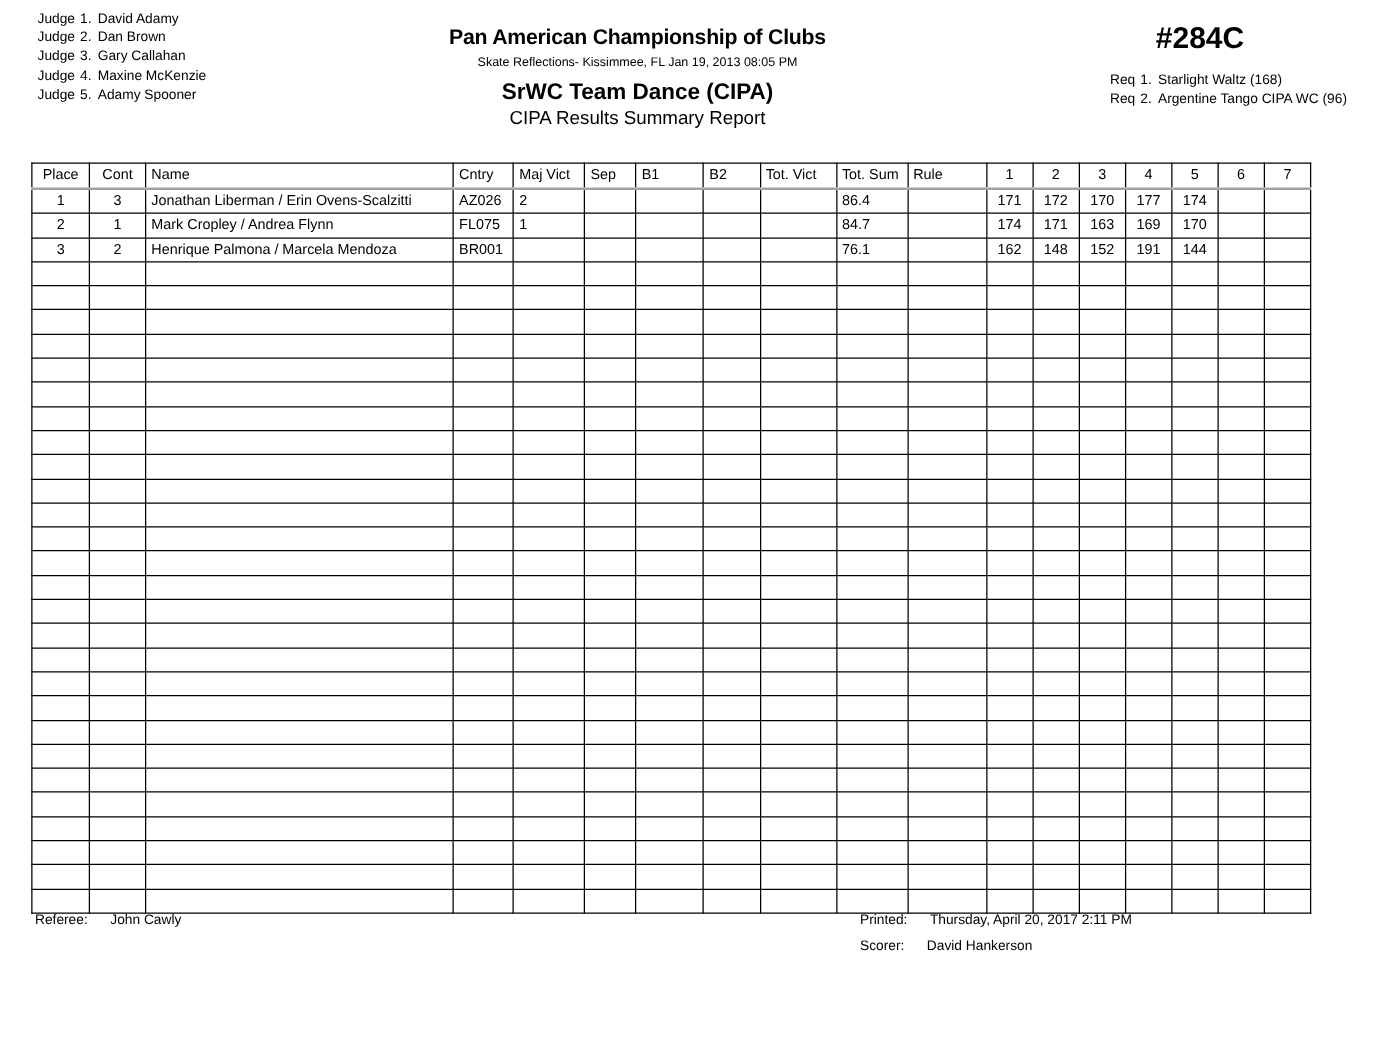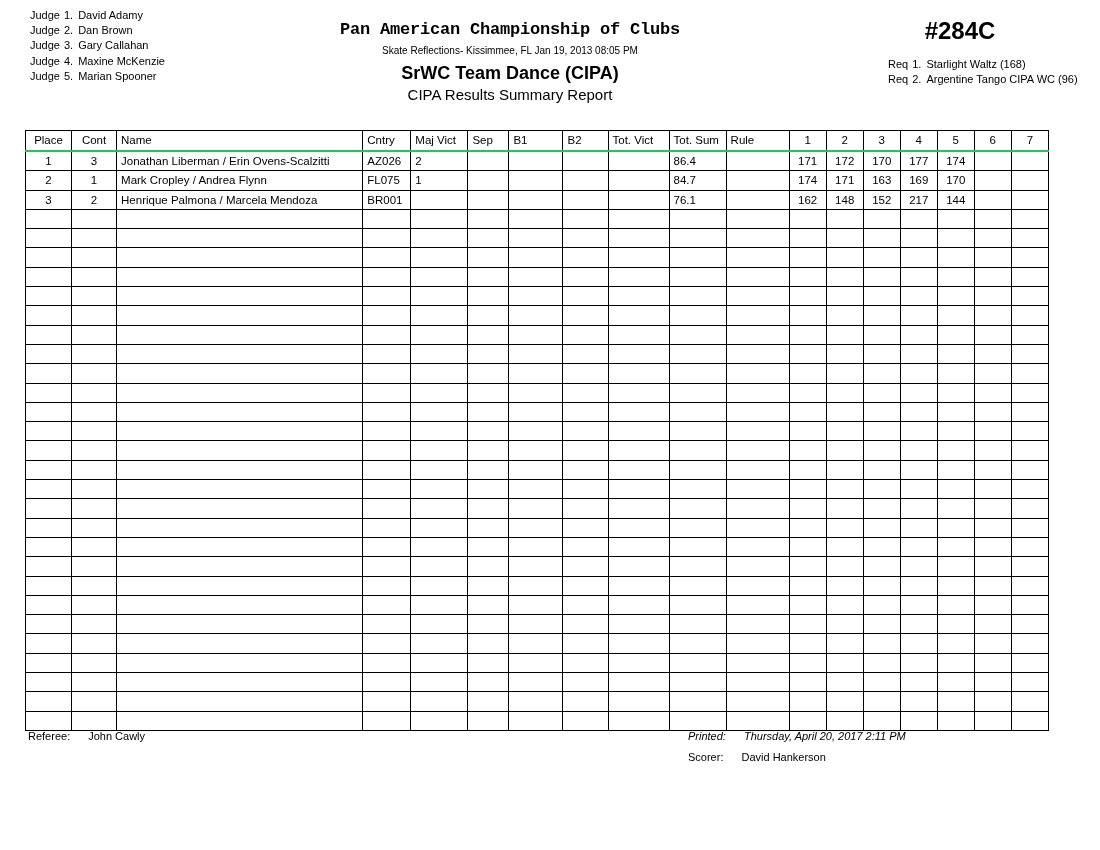--- a/index.html
+++ b/index.html
@@ -42,21 +42,20 @@
     left: 200px;
     top: 20px;
     width: 620px;
     text-align: center;
   }
   #event-title {
     font-size: 17px;
     font-weight: bold;
     letter-spacing: -0.2px;
     line-height: 20px;
-    font-family: Liberation Mono, monospace;
   }
   #event-subtitle {
     font-size: 10px;
     font-weight: normal;
     line-height: 19px;
     margin-top: 1px;
   }
   #category-title {
     font-size: 18px;
     font-weight: bold;
@@ -116,21 +115,21 @@
     font-weight: normal;
     text-align: left;
     vertical-align: middle;
     overflow: hidden;
     white-space: nowrap;
     line-height: 18.3px;
   }
   table#results-table thead th {
     height: 19px;
     line-height: 19px;
-    border-bottom: 2px solid #22c55e;
+    border-bottom: 2px solid #a3a3a3;
   }
   .c-center { text-align: center !important; padding-left: 0 !important; }
 
   
   .col-place  { width: 46px; }
   .col-cont   { width: 45px; }
   .col-name   { width: 246px; }
   .col-cntry  { width: 48px; }
   .col-majv   { width: 57px; }
   .col-sep    { width: 41px; }
@@ -153,21 +152,20 @@
     position: absolute;
     left: 28px;
     top: 8px;
     white-space: nowrap;
   }
   #printed-line {
     position: absolute;
     left: 688px;
     top: 8px;
     white-space: nowrap;
-    font-style: italic;
   }
   #scorer-line {
     position: absolute;
     left: 688px;
     top: 29px;
     white-space: nowrap;
   }
   .f-lbl { }
   .f-val { margin-left: 18px; }
 </style>
@@ -183,21 +181,21 @@
     <div class="judge-line">
       <span class="judge-lbl">Judge</span><span class="judge-num">2.</span><span class="judge-name">Dan Brown</span>
     </div>
     <div class="judge-line">
       <span class="judge-lbl">Judge</span><span class="judge-num">3.</span><span class="judge-name">Gary Callahan</span>
     </div>
     <div class="judge-line">
       <span class="judge-lbl">Judge</span><span class="judge-num">4.</span><span class="judge-name">Maxine McKenzie</span>
     </div>
     <div class="judge-line">
-      <span class="judge-lbl">Judge</span><span class="judge-num">5.</span><span class="judge-name">Marian Spooner</span>
+      <span class="judge-lbl">Judge</span><span class="judge-num">5.</span><span class="judge-name">Adamy Spooner</span>
     </div>
   </div>
 
   <div id="title-block">
     <div id="event-title">Pan American Championship of Clubs</div>
     <div id="event-subtitle">Skate Reflections- Kissimmee, FL  Jan 19, 2013  08:05 PM</div>
     <div id="category-title">SrWC Team Dance (CIPA)</div>
     <div id="report-title">CIPA Results Summary Report</div>
   </div>
 
@@ -308,21 +306,21 @@
           <td></td>
           <td></td>
           <td></td>
           <td></td>
           <td></td>
           <td>76.1</td>
           <td></td>
           <td class="c-center">162</td>
           <td class="c-center">148</td>
           <td class="c-center">152</td>
-          <td class="c-center">217</td>
+          <td class="c-center">191</td>
           <td class="c-center">144</td>
           <td class="c-center"></td>
           <td class="c-center"></td>
         </tr>
         <tr>
           <td class="c-center"></td>
           <td class="c-center"></td>
           <td></td>
           <td></td>
           <td></td>

